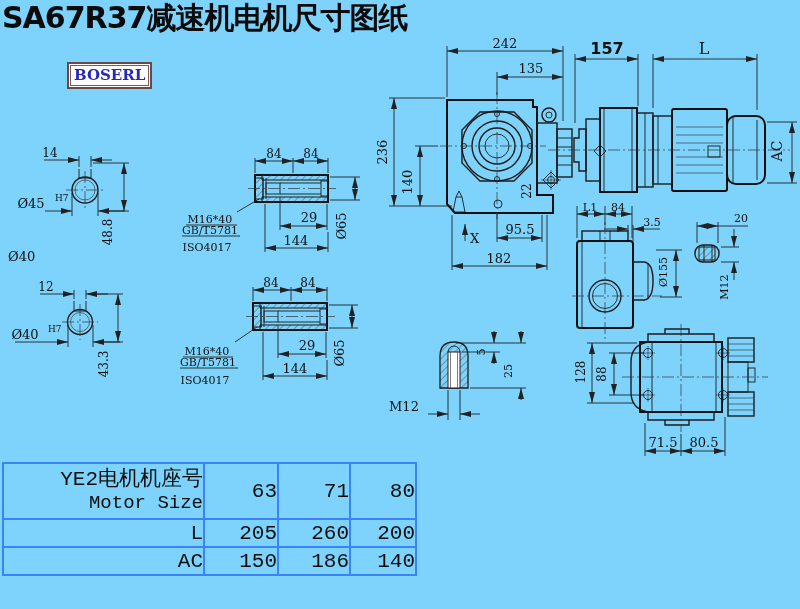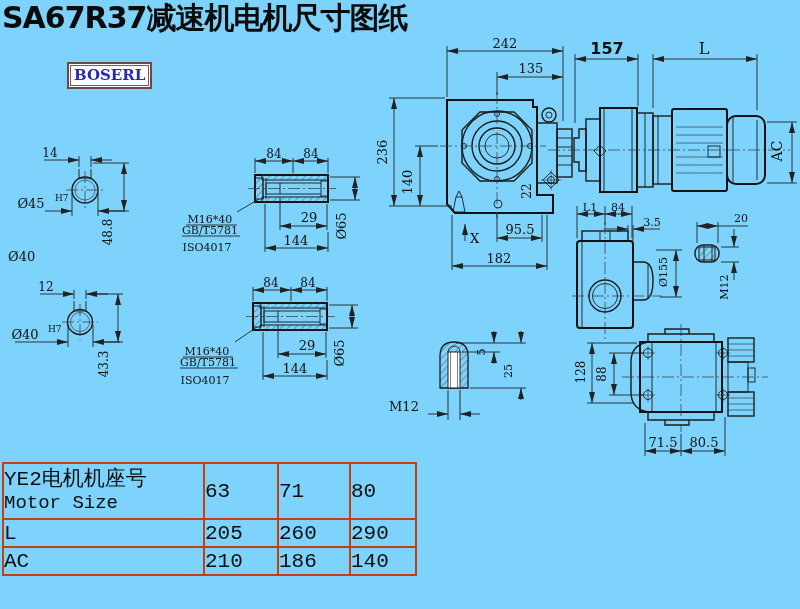--- a/index.html
+++ b/index.html
@@ -21,21 +21,21 @@
   svg .cl{fill:none;stroke:#333;stroke-width:0.7;stroke-dasharray:12 3 2 3;}
   svg .hch{fill:url(#hp);stroke:#1c1c1c;stroke-width:1;}
   svg .hch2{fill:url(#hp);stroke:#1c1c1c;stroke-width:1.3;}
   svg text{font-family:"DejaVu Serif",serif;font-size:12px;fill:#111;}
   svg text.s9{font-size:9px;}  svg text.s11{font-size:11px;}
   svg text.s13{font-size:13px;} svg text.s16{font-size:16px;}
   svg text.bld{font-family:"DejaVu Sans",sans-serif;font-weight:bold;font-size:16px;}
   svg text.s14{font-size:14px;}
   #spec{position:absolute;left:2px;top:462px;border-collapse:collapse;table-layout:fixed;
         font-family:"Liberation Mono",monospace;color:#0d0d0d;}
-  #spec td{border:2px solid #c2410c;text-align:left;vertical-align:middle;
+  #spec td{border:2px solid #3b82f6;text-align:right;vertical-align:middle;
         font-size:21px;padding:0;}
   #spec .hd{font-size:21px;line-height:1.2;}
   #spec .hd .en{font-size:19px;}
 </style>
 </head>
 <body>
 
 <div id="page">
 
   <div id="title">SA67R37减速机电机尺寸图纸</div>
@@ -321,23 +321,23 @@
         <div class="en">Motor Size</div>
       </td>
       <td>63</td>
       <td>71</td>
       <td>80</td>
     </tr>
     <tr style="height:28px">
       <td>L</td>
       <td>205</td>
       <td>260</td>
-      <td>290</td>
+      <td>200</td>
     </tr>
     <tr style="height:28px">
       <td>AC</td>
-      <td>210</td>
+      <td>150</td>
       <td>186</td>
       <td>140</td>
     </tr>
   </tbody>
     </table>
 </div>
 
 </body></html>

